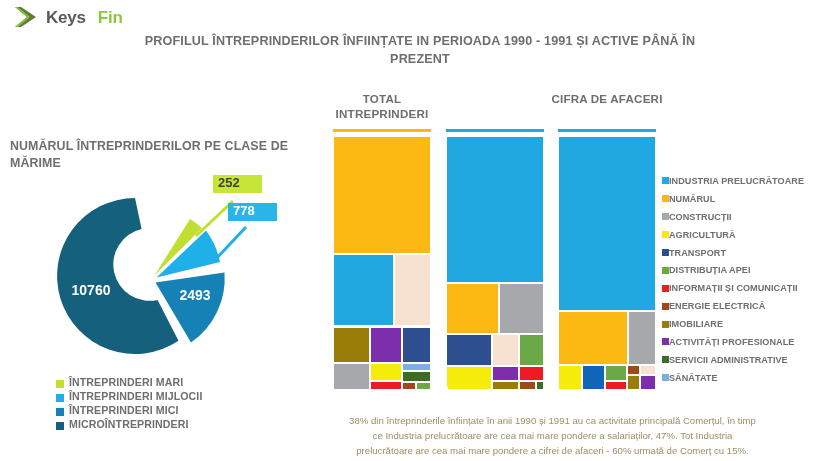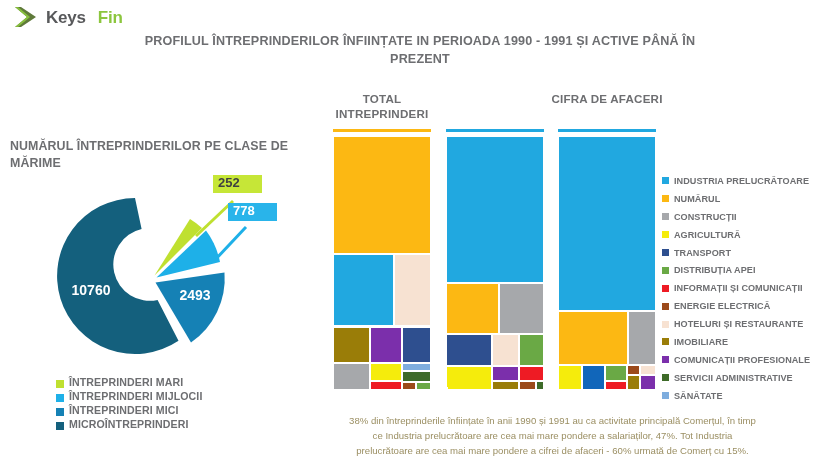--- a/index.html
+++ b/index.html
@@ -164,21 +164,20 @@
     left: 662px;
     top: 172px;
     font-size: 9.1px;
     font-weight: bold;
     color: #6d6e71;
     letter-spacing: 0.05px;
   }
   #sector-legend .row {
     display: flex;
     align-items: center;
-    gap: 5px;
     height: 17.9px;
   }
   #sector-legend .sw {
     width: 7px;
     height: 7px;
     flex: 0 0 7px;
   }
 
   
   #footnote {
@@ -347,30 +346,26 @@
     </div>
     <div class="row">
       <span class="sw" style="background: rgb(238, 27, 36);"></span>
       <span>INFORMAȚII ȘI COMUNICAȚII</span>
     </div>
     <div class="row">
       <span class="sw" style="background: rgb(156, 74, 26);"></span>
       <span>ENERGIE ELECTRICĂ</span>
     </div>
     <div class="row">
-      <span class="sw" style="background: rgb(247, 226, 210);"></span>
-      <span>HOTELURI ȘI RESTAURANTE</span>
-    </div>
-    <div class="row">
       <span class="sw" style="background: rgb(154, 125, 8);"></span>
       <span>IMOBILIARE</span>
     </div>
     <div class="row">
       <span class="sw" style="background: rgb(123, 47, 171);"></span>
-      <span>COMUNICAȚII PROFESIONALE</span>
+      <span>ACTIVITĂȚI PROFESIONALE</span>
     </div>
     <div class="row">
       <span class="sw" style="background: rgb(62, 107, 41);"></span>
       <span>SERVICII ADMINISTRATIVE</span>
     </div>
     <div class="row">
       <span class="sw" style="background: rgb(126, 173, 222);"></span>
       <span>SĂNĂTATE</span>
     </div>
   </div>

